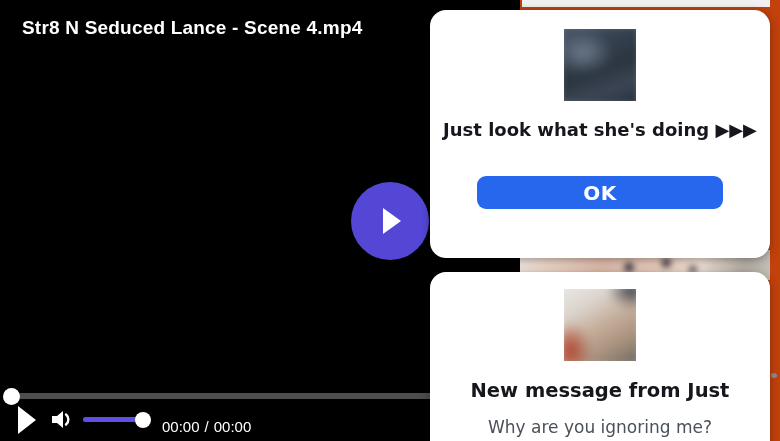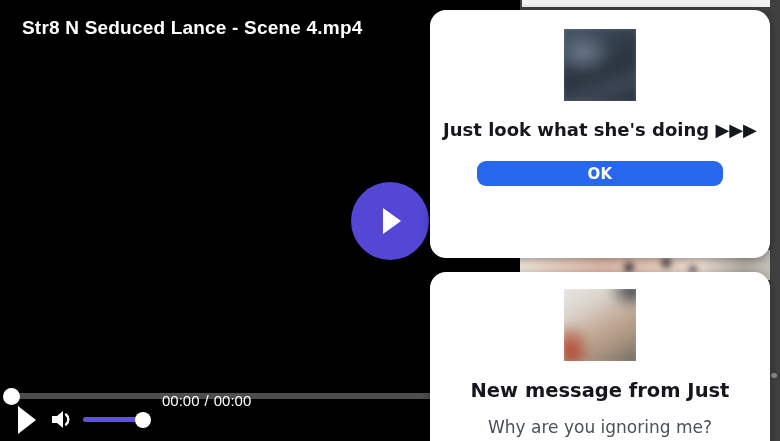--- a/index.html
+++ b/index.html
@@ -1,16 +1,16 @@
 <!DOCTYPE html>
 <html><head>
 <meta charset="utf-8">
 <style>
   html,body{margin:0;padding:0;background:#000;}
-  .stage{position:relative;width:780px;height:441px;background:#404040;overflow:hidden;
+  .stage{position:relative;width:780px;height:441px;background:#c2410c;overflow:hidden;
          font-family:"DejaVu Sans","Liberation Sans",sans-serif;}
 
   
   .video-surface{position:absolute;left:0;top:0;width:520px;height:441px;background:#000;}
   .video-title{position:absolute;left:22px;top:17px;color:#fff;font-weight:bold;
                font-size:19px;letter-spacing:.2px;font-family:"Liberation Sans",sans-serif;
                white-space:nowrap;}
   .big-play{position:absolute;left:351px;top:182px;width:78px;height:78px;border-radius:50%;
             background:#5447d6;border:none;cursor:pointer;padding:0;}
   .big-play .tri{position:absolute;left:32px;top:26px;width:0;height:0;
@@ -20,21 +20,21 @@
   .seek-track{position:absolute;left:4px;top:393px;width:514px;height:6px;background:#4d4d4d;}
   .seek-thumb{position:absolute;left:3px;top:388px;width:17px;height:17px;border-radius:50%;background:#fff;}
 
   .ctrl-play{position:absolute;left:18px;top:406px;width:0;height:0;cursor:pointer;
              border-left:18px solid #fff;border-top:14px solid transparent;
              border-bottom:14px solid transparent;background:transparent;padding:0;border-right:none;}
   .ctrl-vol{position:absolute;left:48px;top:406px;width:27px;height:27px;background:transparent;
             border:none;padding:0;cursor:pointer;}
   .vol-track{position:absolute;left:83px;top:417px;width:58px;height:5px;border-radius:3px;background:#5e50e6;}
   .vol-thumb{position:absolute;left:135px;top:412px;width:16px;height:16px;border-radius:50%;background:#fff;}
-  .time{position:absolute;left:162px;top:392px;color:#fff;font-size:15px;
+  .time{position:absolute;left:162px;top:418px;color:#fff;font-size:15px;
         font-family:"Liberation Sans",sans-serif;white-space:nowrap;}
   .time .sep{padding:0 5px;}
 
   
   .bg-card-edge{position:absolute;left:522px;top:0;width:248px;height:7px;background:#f1f1f2;z-index:1;}
   .bg-strip{position:absolute;left:520px;top:250px;width:250px;height:30px;z-index:1;overflow:hidden;}
   .bg-strip-img{position:absolute;inset:-8px;filter:blur(3px);
      background:
        radial-gradient(circle at 44% 55%, #2e2836 0 3px, rgba(46,40,54,0) 6px),
        radial-gradient(circle at 58% 45%, #352e3c 0 3px, rgba(53,46,60,0) 6px),
@@ -57,22 +57,22 @@
   .thumb-img.light{background:
        radial-gradient(70% 55% at 88% 8%, #3c4148 0%, rgba(60,65,72,0) 42%),
        radial-gradient(45% 60% at 15% 80%, #b2452f 0%, rgba(178,69,47,0) 55%),
        linear-gradient(150deg,#eceae7 0%,#dcd5ce 28%,#c3ac98 52%,#a8927e 72%,#6e6a62 95%);}
   .headline{font-weight:bold;color:#15171c;}
   .popup-1 .headline{margin-top:18px;font-size:18px;}
   .popup-2 .headline{margin-top:18px;font-size:19.5px;}
   .subtext{color:#4a5158;}
   .popup-1 .subtext{margin-top:16px;font-size:15.5px;}
   .popup-2 .subtext{margin-top:15px;font-size:17px;}
-  .ok-btn{display:block;margin:21px auto 0;width:246px;height:25px;border:none;border-radius:9px;
-          background:#2767ee;color:#fff;font-weight:bold;font-size:15px;letter-spacing:.4px;
+  .ok-btn{display:block;margin:36px auto 0;width:246px;height:33px;border:none;border-radius:9px;
+          background:#2767ee;color:#fff;font-weight:bold;font-size:20px;letter-spacing:.4px;
           cursor:pointer;font-family:"DejaVu Sans","Liberation Sans",sans-serif;}
 </style>
 </head>
 <body>
 
 <div class="stage">
 
   <div class="video-surface">
     <div class="video-title">Str8 N Seduced Lance - Scene 4.mp4</div>
 

